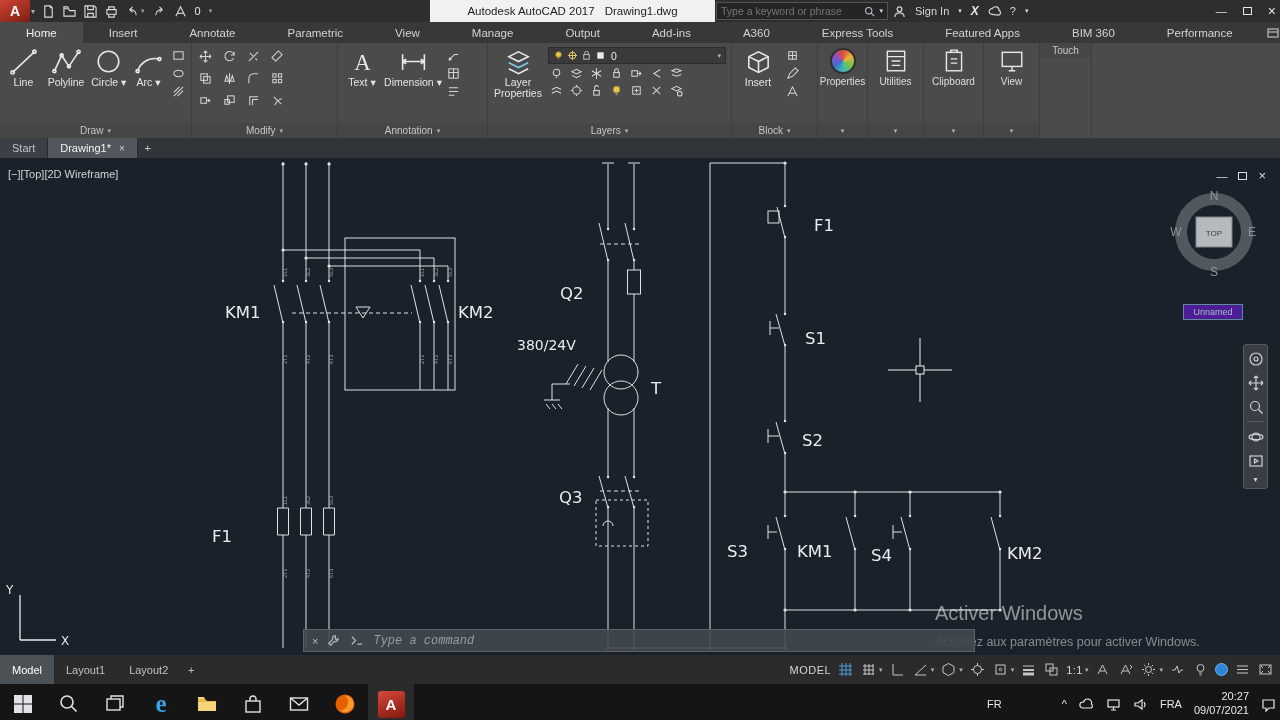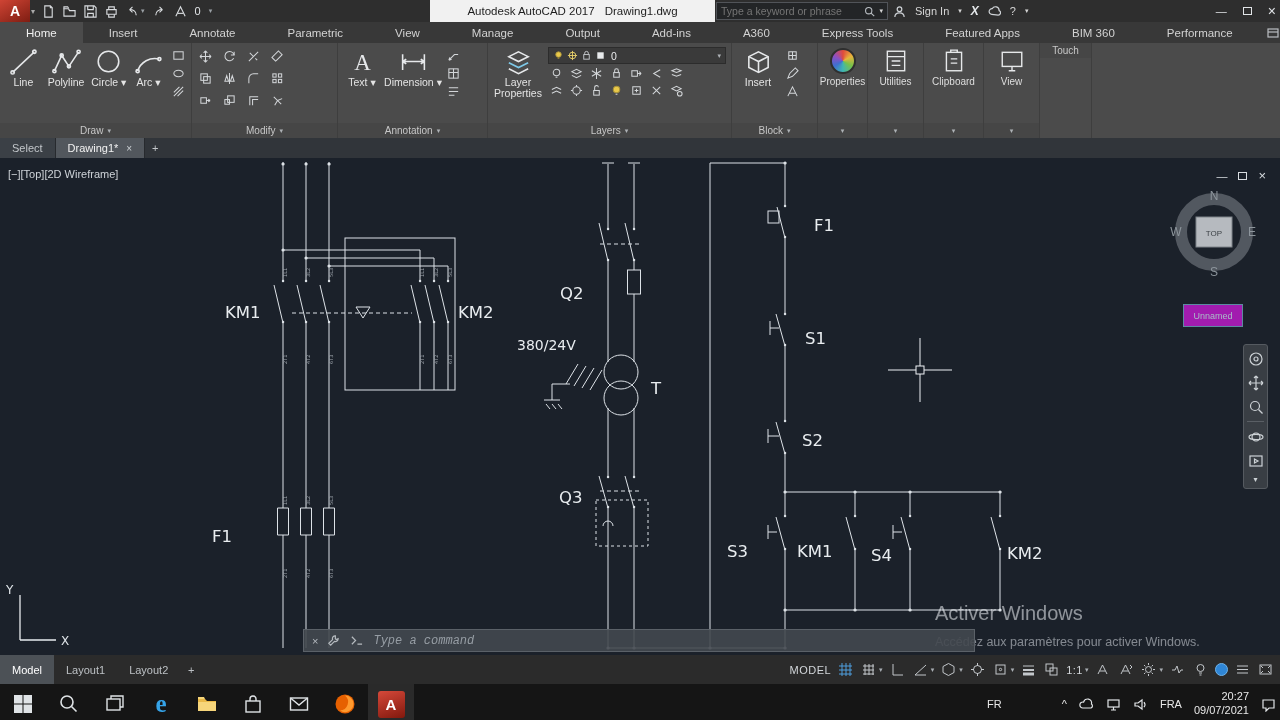--- a/index.html
+++ b/index.html
@@ -80,21 +80,21 @@
   .vplabel{position:absolute;left:8px;top:10px;color:#ced3d8;font-size:11px;z-index:4}
   .vpbtns{position:absolute;right:14px;top:10px;display:flex;gap:11px;align-items:center;color:#d8dce0;font-size:11px;z-index:4}
   .vp-max{width:9px;height:8px;border:1px solid #d8dce0}
   .schem{position:absolute;left:0;top:0;z-index:1}
   .slabel{font-family:"DejaVu Sans",sans-serif;font-size:16.5px;fill:#e9edf0;font-weight:400}
   .slabel.sm{font-size:14px}
   .sterm{font-family:"DejaVu Sans",sans-serif;font-size:5px;fill:#9fa6ad}
   .ucslab{font-family:"DejaVu Sans",sans-serif;font-size:12px;fill:#dfe4e8}
 
   .viewcube{position:absolute;left:1168px;top:26px;width:92px;height:96px;z-index:3}
-  .unnamed{position:absolute;left:1183px;top:146px;width:60px;height:23px;background:#a21caf;
+  .unnamed{position:absolute;left:1183px;top:146px;width:60px;height:16px;background:#4c1d95;
     border:1px solid #5d8aa0;color:#a9bec9;font-size:9px;display:flex;align-items:center;justify-content:center;z-index:3}
   .navbar{position:absolute;left:1243px;top:186px;width:25px;background:rgba(62,67,73,.85);
     border:1px solid #555a60;border-radius:3px;display:flex;flex-direction:column;align-items:center;
     padding:4px 0;gap:5px;z-index:3}
   .nav-i{width:19px;height:19px;display:flex;align-items:center;justify-content:center}
   .nav-i svg{width:16px;height:16px;stroke:#ccd1d5;fill:none;stroke-width:1.2}
   .nav-sep{width:17px;height:1px;background:#5a5f65}
   .nav-caret{color:#ccd1d5;font-size:8px}
 
   .watermark1{position:absolute;left:935px;top:444px;font-size:20px;color:rgba(240,244,248,.55);z-index:2}
@@ -643,21 +643,21 @@
       <div class="plabel">
           <span>Touch</span>
         </div>
     </div>
 
     <div class="rfill"></div>
   </div>
 
   <div class="filetabs">
     <div class="ftab start">
-        <span>Select</span>
+        <span>Start</span>
       </div>
     <div class="ftab active">
       <span>Drawing1*</span>
       <span class="fx">×</span>
     </div>
     <div class="ftab-plus">+</div>
   </div>
 
   <div class="canvas">
 

